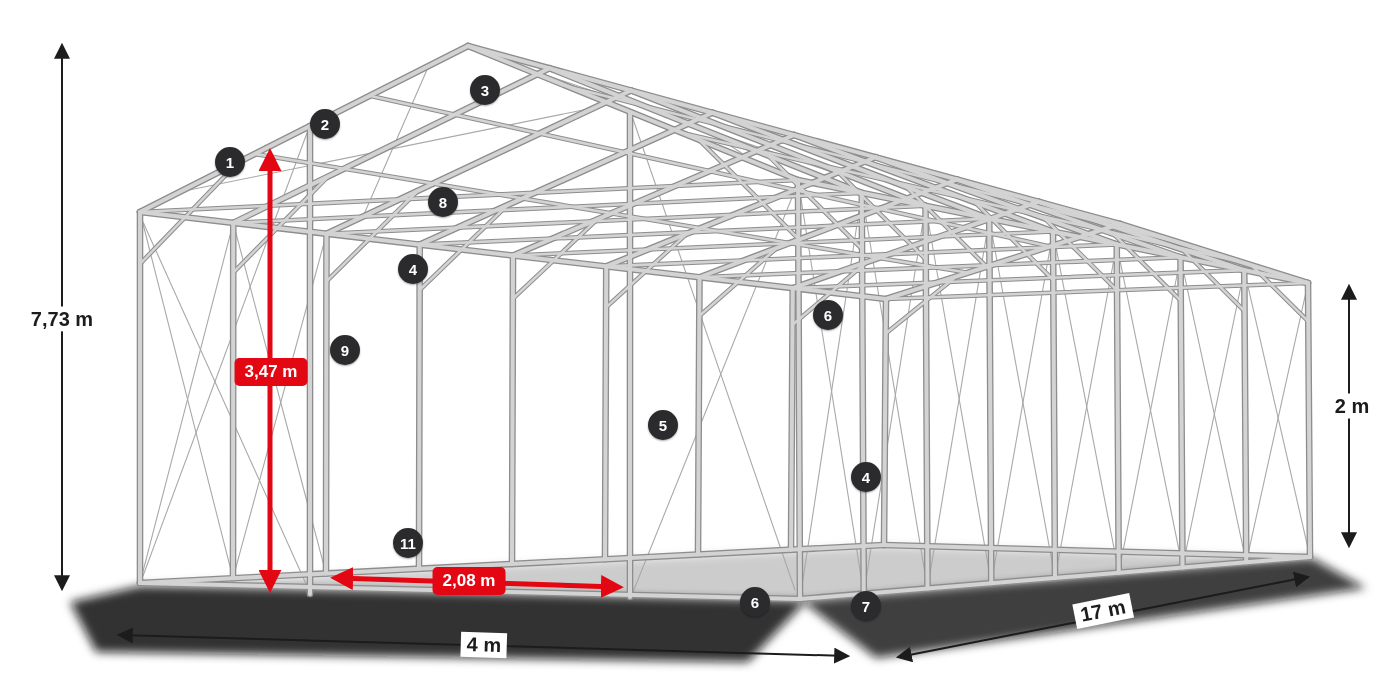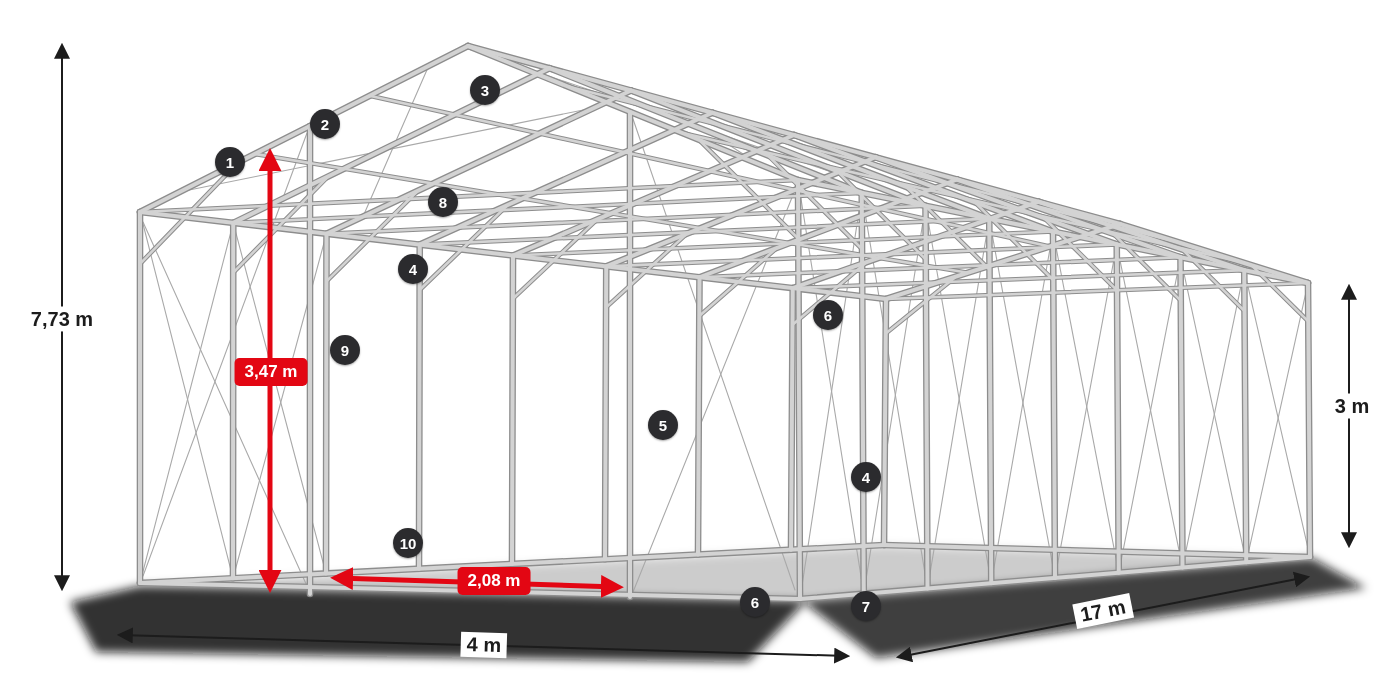--- a/index.html
+++ b/index.html
@@ -242,32 +242,32 @@
       <line x1="899" y1="657" x2="1307" y2="577" marker-start="url(#mB)" marker-end="url(#mB)"></line>
     </g>
 
     <g style="stroke:var(--red,#e30613)" stroke-width="5">
       <line x1="270" y1="155" x2="270" y2="586" marker-start="url(#mR)" marker-end="url(#mR)"></line>
       <line x1="337" y1="578" x2="617" y2="587" marker-start="url(#mR)" marker-end="url(#mR)"></line>
     </g>
   </svg>
 
   <div class="dim-label" style="left:62px;top:319px">7,73 m</div>
-  <div class="dim-label" style="left:1352px;top:406px">3 m</div>
+  <div class="dim-label" style="left:1352px;top:406px">2 m</div>
   <div class="dim-label" style="left:484px;top:645px;transform:translate(-50%,-50%) rotate(1.7deg)">4 m</div>
   <div class="dim-label" style="left:1103px;top:611px;transform:translate(-50%,-50%) rotate(-11.3deg)">17 m</div>
   <div class="red-pill" style="left:271px;top:372px">3,47 m</div>
-  <div class="red-pill" style="left:494px;top:581px">2,08 m</div>
+  <div class="red-pill" style="left:469px;top:581px">2,08 m</div>
 
   <div class="badge" style="left:215px;top:147px">1</div>
   <div class="badge" style="left:310px;top:109px">2</div>
   <div class="badge" style="left:470px;top:75px">3</div>
   <div class="badge" style="left:851px;top:462px">4</div>
   <div class="badge" style="left:648px;top:410px">5</div>
   <div class="badge" style="left:740px;top:587px">6</div>
   <div class="badge" style="left:851px;top:591px">7</div>
   <div class="badge" style="left:428px;top:187px">8</div>
   <div class="badge" style="left:330px;top:335px">9</div>
-  <div class="badge" style="left:393px;top:528px">10</div>
+  <div class="badge" style="left:393px;top:528px">11</div>
   <div class="badge" style="left:398px;top:254px">4</div>
   <div class="badge" style="left:813px;top:300px">6</div>
 
 </div>
 
 </body></html>

